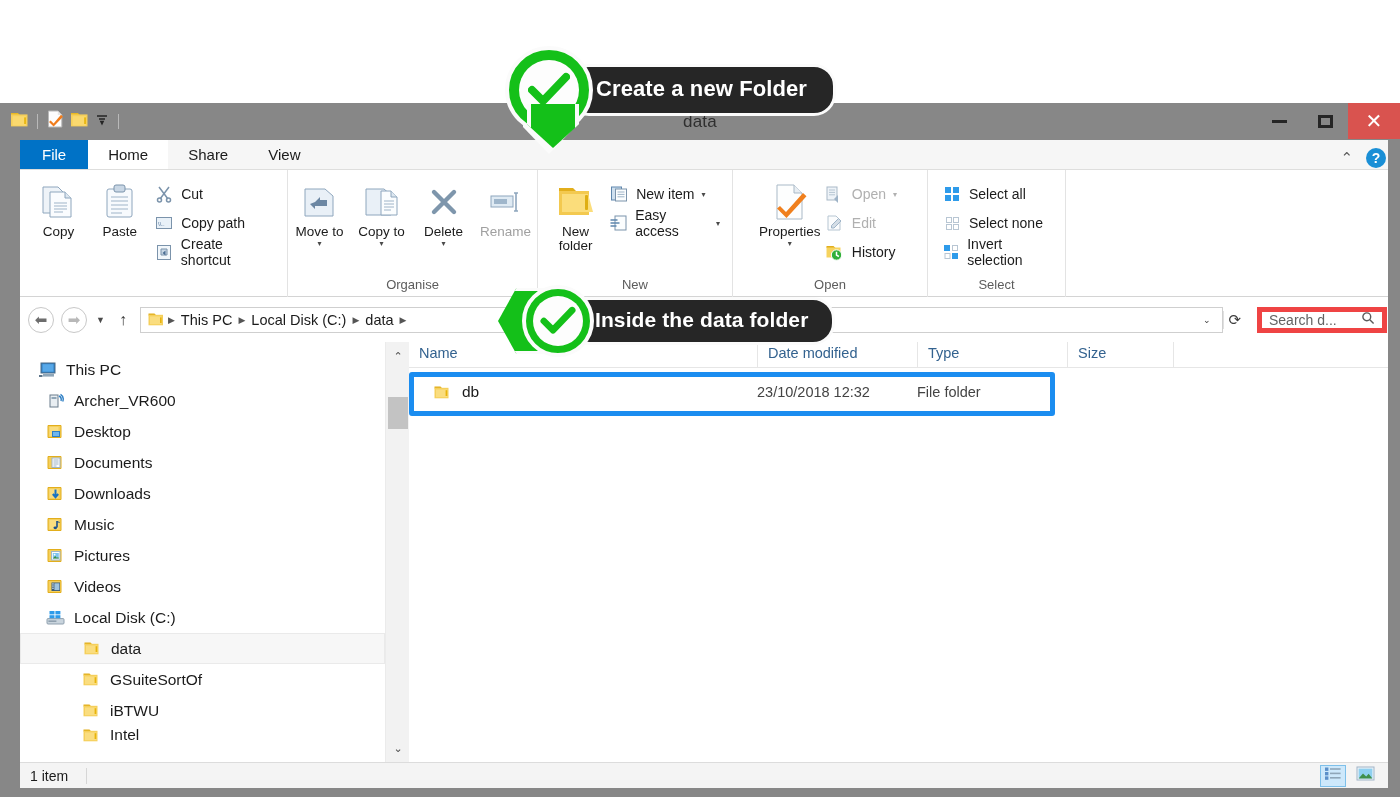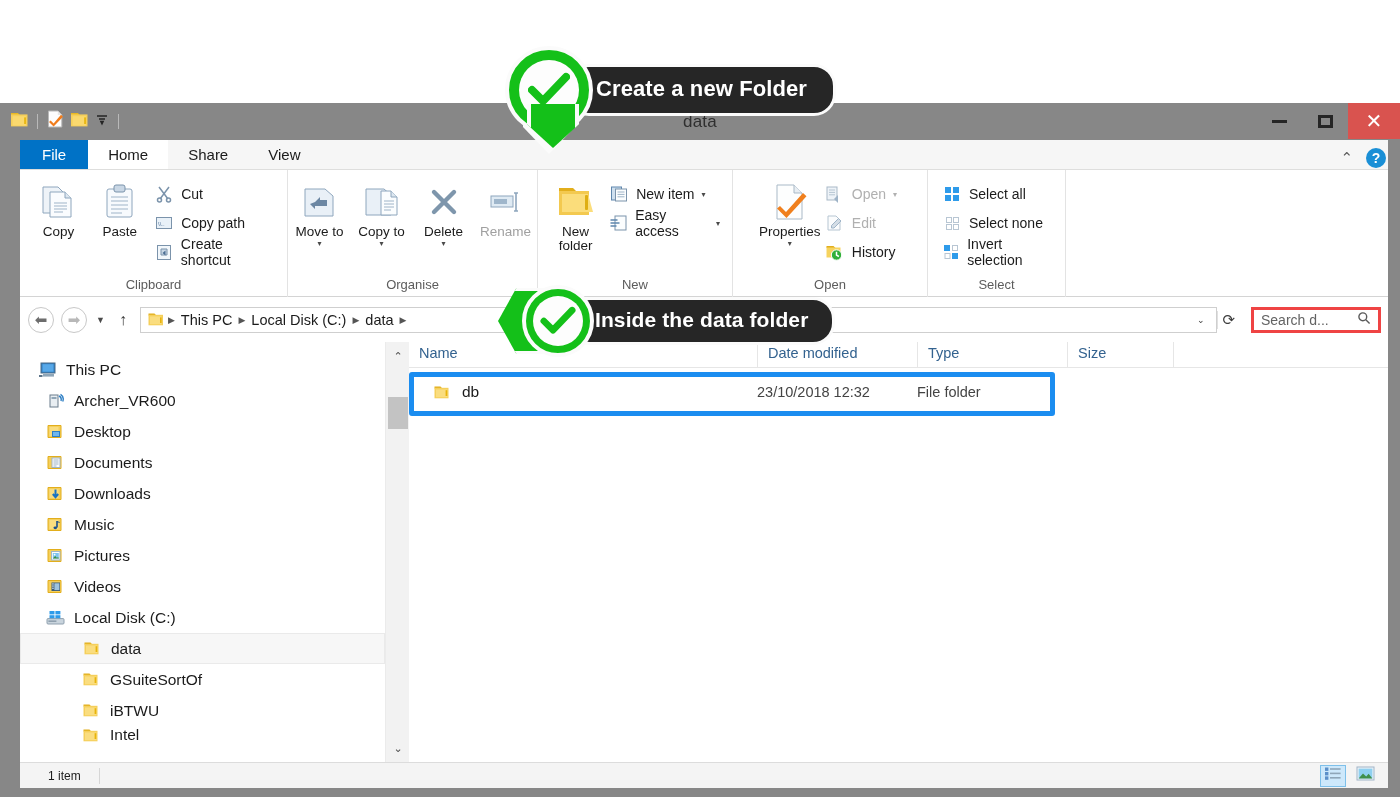--- a/index.html
+++ b/index.html
@@ -108,21 +108,21 @@
   .crumbbar {
     margin-left: 13px; height: 26px; flex: 1; background: #fff; border: 1px solid #cfcfcf;
     display: flex; align-items: center; padding: 0 4px; min-width: 0;
   }
   .crumbs { display: flex; align-items: center; flex: 1; min-width: 0; }
   .crumb { font-size: 14.5px; color: #1b1b1b; padding: 0 5px; white-space: nowrap; }
   .crumb-sep { font-size: 9px; color: #555; padding: 0 1px; }
   .crumb-dd { font-size: 9px; color: #3c3c3c; padding: 0 8px 0 4px; }
   .refresh { font-size: 15px; color: #3c3c3c; padding: 0 7px 0 4px; border-left: 1px solid #e0e0e0;}
   .searchbox {
-    width: 130px; height: 26px; border: 3px solid #ef4444; margin-left: 9px; margin-right: 7px;
+    width: 130px; height: 26px; border: 5px solid #ef4444; margin-left: 9px; margin-right: 1px;
     display: flex; align-items: center; justify-content: space-between; padding: 0 7px;
     font-size: 14px; color: #636363;
   }
 
   
   .panes {
     position: absolute; left: 20px; top: 342px; width: 1368px; height: 420px;
     background: #fff; display: flex;
   }
   .nav-pane { width: 365px; height: 420px; background: #fff; position: relative; }
@@ -161,21 +161,21 @@
   .fr-name { display: flex; align-items: center; font-size: 15.5px; color: #1b1b1b; padding-left: 24px; width: 348px; }
   .fr-name .ic { margin-right: 10px; display: flex; }
   .fr-date { font-size: 14.5px; color: #444; width: 160px; }
   .fr-type { font-size: 14.5px; color: #444; }
 
   
   .statusbar {
     position: absolute; left: 20px; top: 762px; width: 1368px; height: 26px;
     background: #f4f4f4; border-top: 1px solid #dcdcdc; display: flex; align-items: center;
   }
-  .status-text { font-size: 12px; color: #1b1b1b; padding-left: 28px; }
+  .status-text { font-size: 14px; color: #1b1b1b; padding-left: 10px; }
   .status-sep { width: 1px; height: 16px; background: #d6d6d6; margin-left: 18px; }
   .view-btns { margin-left: auto; display: flex; align-items: center; gap: 6px; padding-right: 10px; }
   .view-btn { width: 26px; height: 22px; display: flex; align-items: center; justify-content: center; }
   .view-btn.active { background: #cde8fb; border: 1px solid #7ec0ea; }
 
   
   .callout { position: absolute; display: flex; align-items: center; z-index: 40; }
   .callout-label {
     background: #262626; color: #fff; font-weight: bold; border-radius: 22px;
     padding: 9px 26px 11px 26px; font-size: 22px; white-space: nowrap;
@@ -340,21 +340,20 @@
               <svg width="18" height="18" viewBox="0 0 18 18">
                   <rect x="2.5" y="2.5" width="13" height="14" fill="#f2f7fb" stroke="#7b93ab"></rect>
                   <path d="M6 6h6v6H6z" fill="#c9d7e5" stroke="#7b93ab"></path>
                   <path d="M7.5 10l3-2.5v5z" fill="#4a6d92"></path>
                 </svg>
             </span>
             <span class="t">Create shortcut</span>
           </div>
         </div>
       </div>
-      <div class="rgroup-label">Clipboard</div>
     </div>
 
     <div class="rgroup" style="width:250px">
       <div class="rgroup-body">
         <div class="big-btn">
           <span class="glyph">
             <svg width="42" height="38" viewBox="0 0 42 38">
                 <path d="M6 6h20l8 7v20H6z" fill="#e9f0f7" stroke="#8ea6bd"></path>
                 <path d="M28 19H16l5-5v3h7z" fill="#6c87a3"></path>
                 <path d="M16 19h12v4H16v3l-5-5z" fill="#6c87a3"></path>

